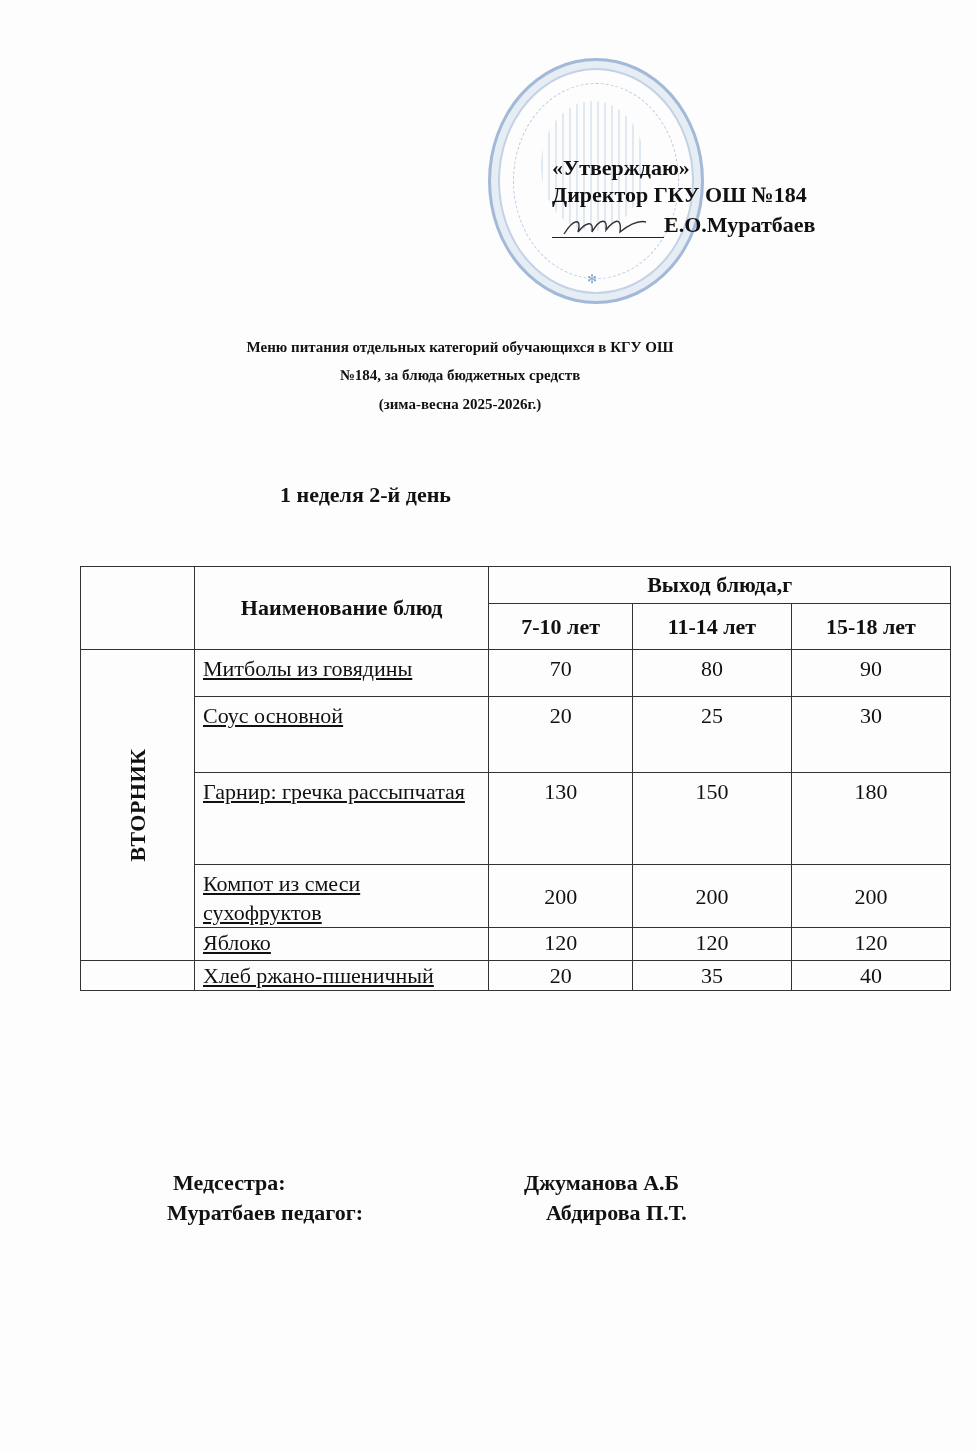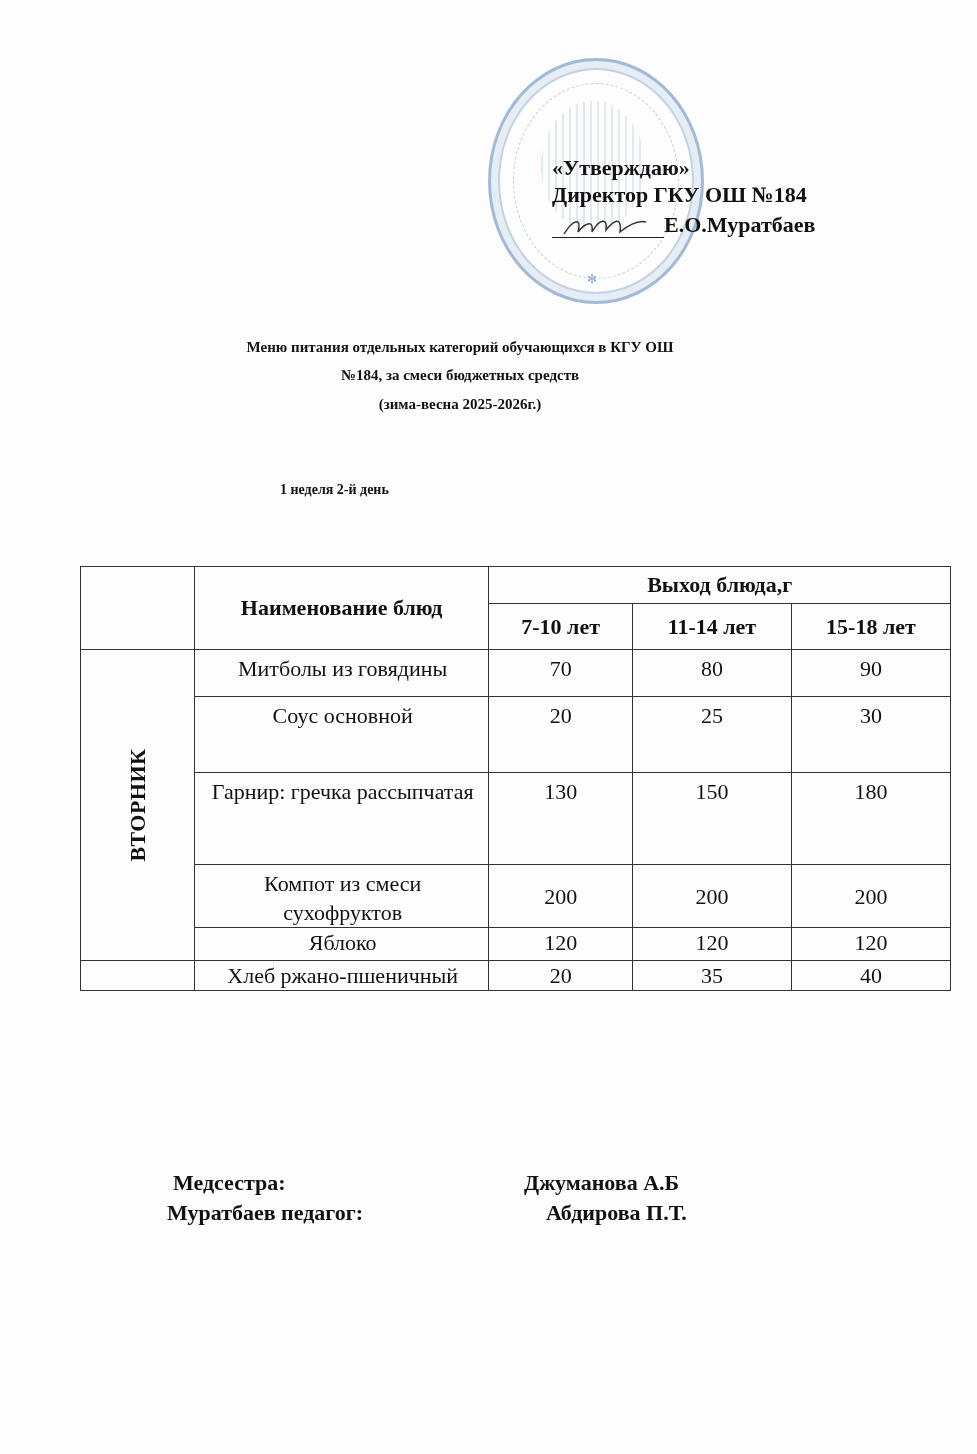--- a/index.html
+++ b/index.html
@@ -54,21 +54,21 @@
     
     .title {
       left: 60px; width: 800px; text-align: center;
       font-weight: bold; font-size: 15px; line-height: 28px;
     }
     .title-1 { top: 333px; }
     .title-2 { top: 361px; }
     .title-3 { top: 390px; }
 
     .week-label {
-      left: 280px; top: 482px; font-weight: bold; font-size: 14px;
+      left: 280px; top: 482px; font-weight: bold; font-size: 22px;
     }
 
     
     table.menu {
       position: absolute; left: 80px; top: 566px;
       border-collapse: collapse;
       font-size: 22px;
       width: 871px;
     }
     table.menu td, table.menu th {
@@ -77,21 +77,21 @@
       vertical-align: top;
     }
     table.menu th { font-weight: bold; vertical-align: middle; text-align: center; }
     .col-day { width: 95px; }
     .col-name { width: 299px; }
     .col-a { width: 147px; }
     .col-b { width: 163px; }
     .col-c { width: 163px; }
     .h-yield { height: 37px; }
     .h-age { height: 46px; }
-    .dish-name { padding: 4px 6px 0 8px !important; line-height: 29px; text-align: center; }
+    .dish-name { padding: 4px 6px 0 8px !important; line-height: 29px; text-align: left; text-decoration: underline; }
     .num { text-align: center; padding-top: 4px !important; line-height: 29px; }
     .num.mid { vertical-align: middle !important; padding-top: 0 !important; }
     .day-cell { vertical-align: middle !important; text-align: center; position: relative; }
     .day-label {
       display: inline-block;
       transform: rotate(-90deg);
       font-weight: bold; font-size: 22px;
       letter-spacing: 0.5px;
       white-space: nowrap;
     }
@@ -114,21 +114,21 @@
 
 <div class="abs approve approve-1">«Утверждаю»</div>
 <div class="abs approve approve-2">Директор ГКУ ОШ №184</div>
 <div class="abs sig-line"></div>
 <svg class="abs signature" viewBox="0 0 90 26">
   <path d="M4 20 C14 4, 22 4, 18 18 C26 8, 34 6, 32 18 C40 4, 48 4, 46 16 C54 6, 62 2, 60 18 C70 10, 78 6, 86 8" fill="none" stroke="#333" stroke-width="1.4"></path>
 </svg>
 <div class="abs approve approve-3">Е.О.Муратбаев</div>
 
 <div class="abs title title-1">Меню питания отдельных категорий обучающихся в КГУ ОШ</div>
-<div class="abs title title-2">№184, за смеси бюджетных средств</div>
+<div class="abs title title-2">№184, за блюда бюджетных средств</div>
 <div class="abs title title-3">(зима-весна  2025-2026г.)</div>
 
 <div class="abs week-label">1 неделя 2-й день</div>
 
 <table class="menu">
   <colgroup>
     <col class="col-day">
       <col class="col-name">
       <col class="col-a">
       <col class="col-b">

